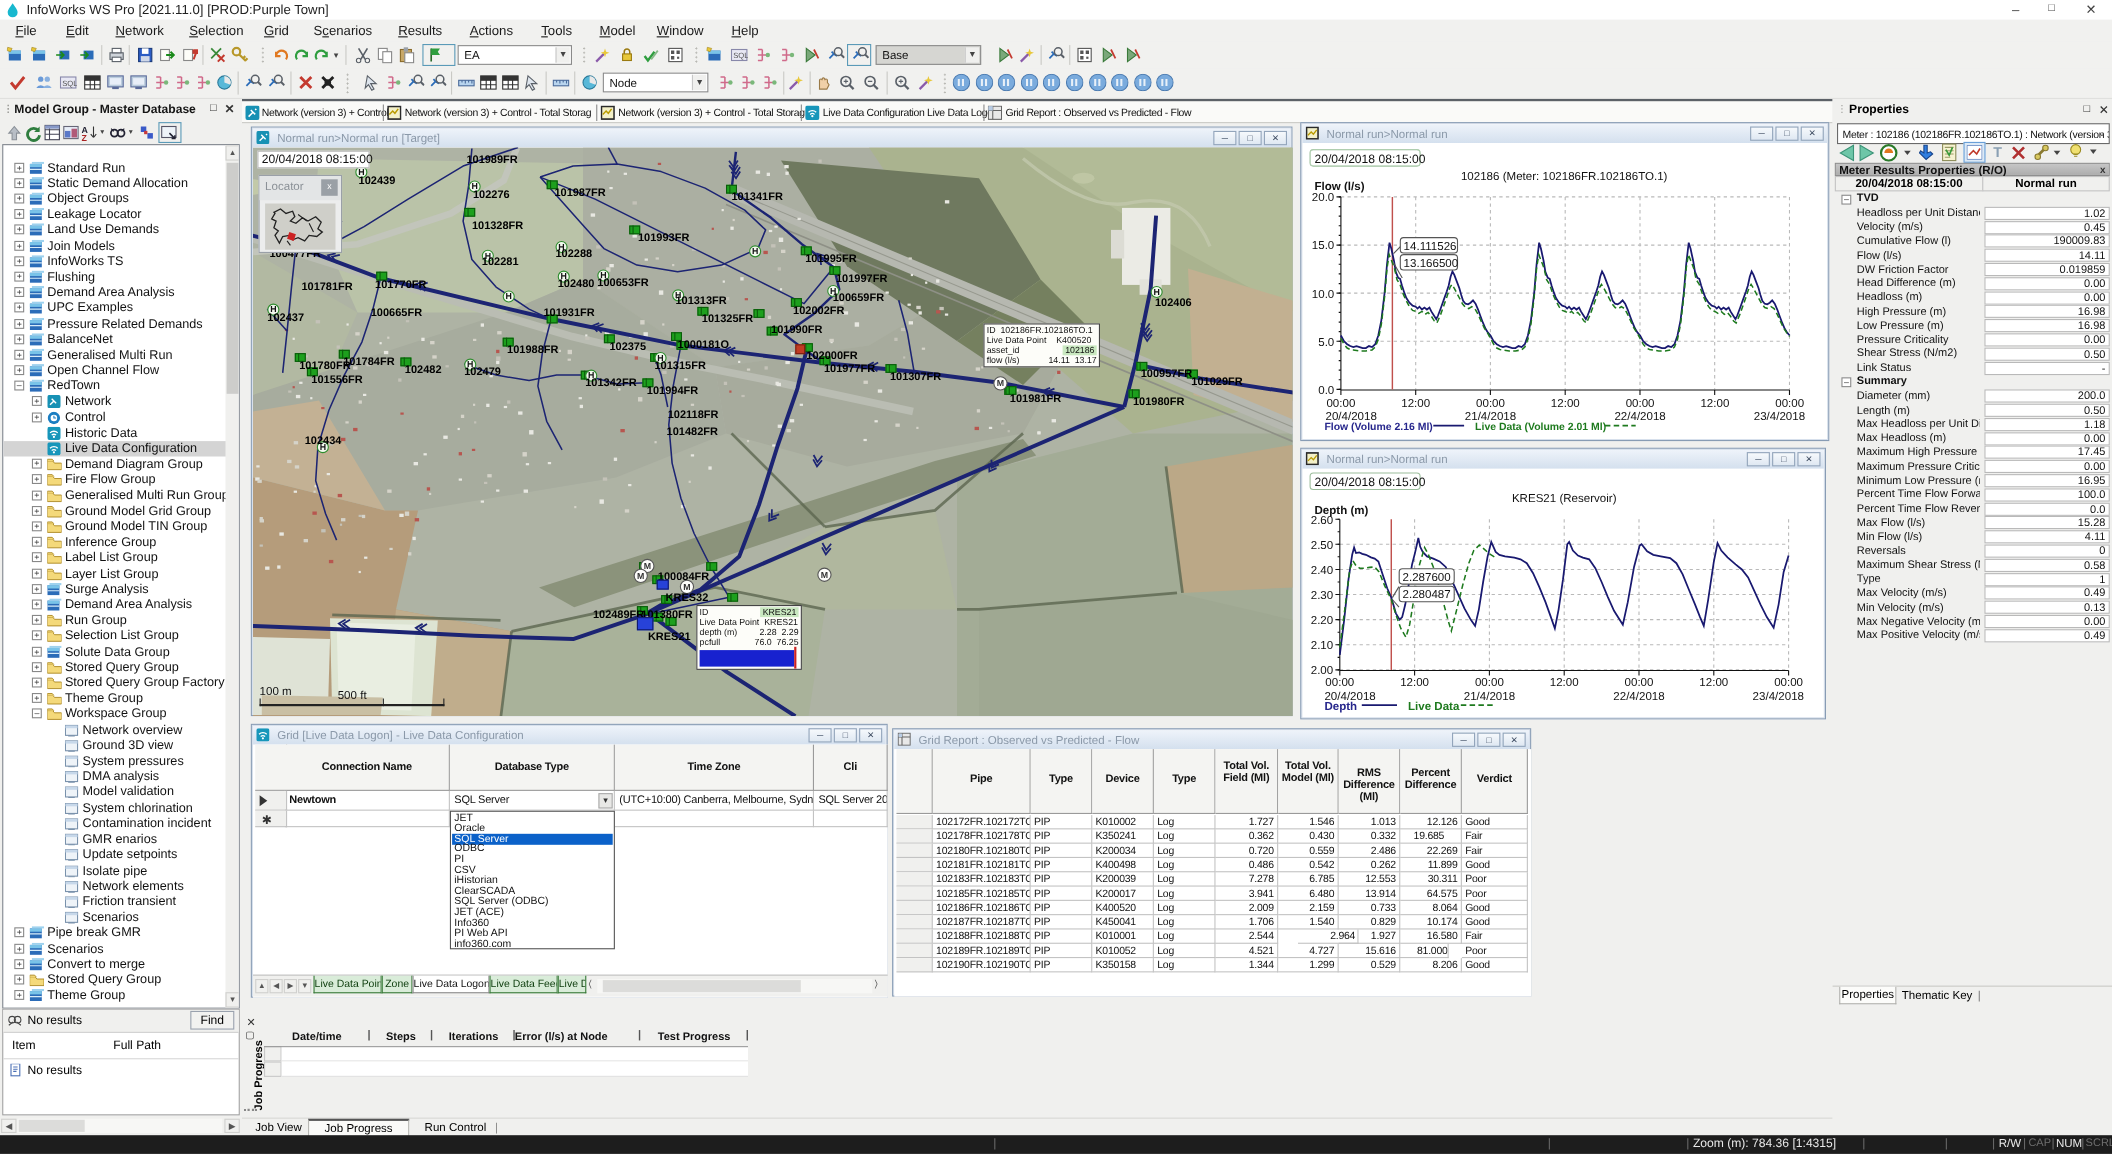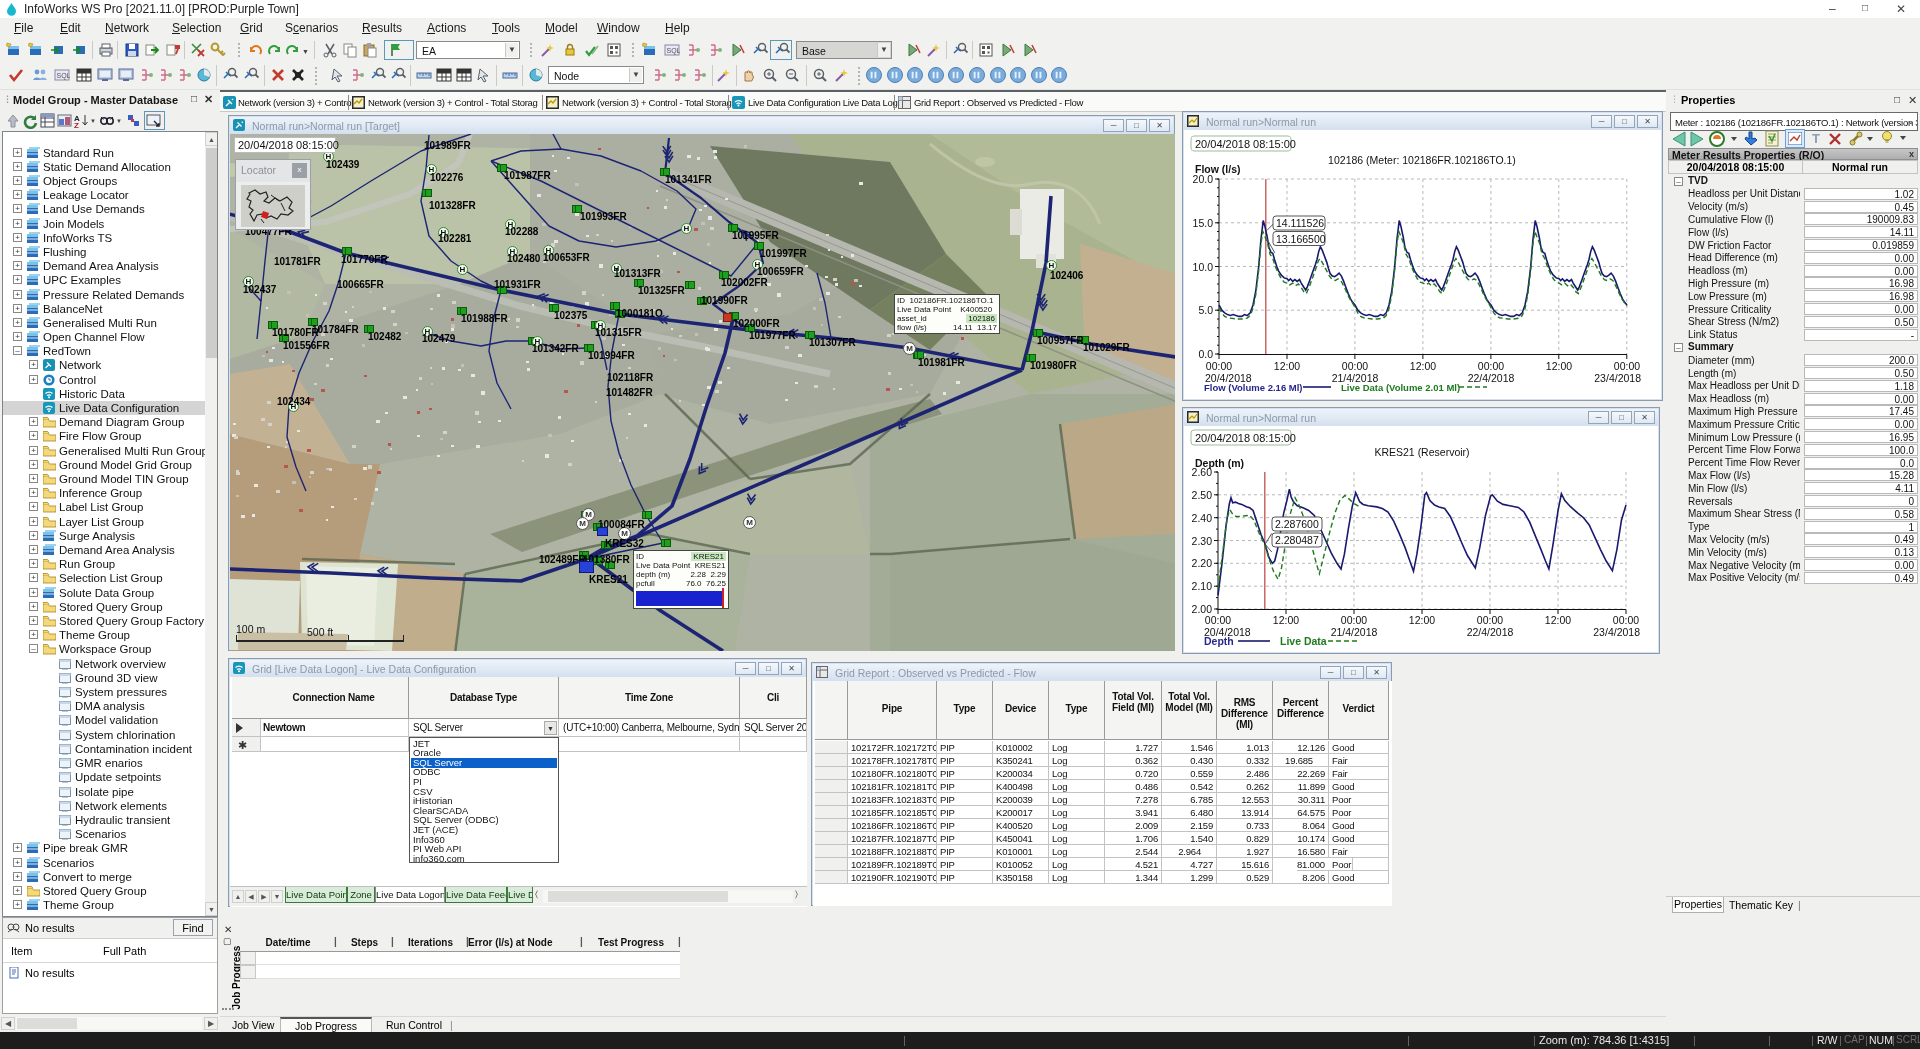--- a/index.html
+++ b/index.html
@@ -908,21 +908,21 @@
           <path d="M3 11 L9 11" stroke="#7a92ac"></path>
         </svg>
         <span class="abs" style="left:72px;top:1px">Network elements</span>
       </div>
       <div class="trow" style="top:681px;width:216px">
         <svg class="abs" style="left:56px;top:1px" width="13" height="12">
           <rect x="0.5" y="1.5" width="11" height="9" fill="#eef3f8" stroke="#7a92ac"></rect>
           <rect x="0.5" y="1.5" width="11" height="2.5" fill="#c7d8ea"></rect>
           <path d="M3 11 L9 11" stroke="#7a92ac"></path>
         </svg>
-        <span class="abs" style="left:72px;top:1px">Hydraulic transient</span>
+        <span class="abs" style="left:72px;top:1px">Friction transient</span>
       </div>
       <div class="trow" style="top:695px;width:216px">
         <svg class="abs" style="left:56px;top:1px" width="13" height="12">
           <rect x="0.5" y="1.5" width="11" height="9" fill="#eef3f8" stroke="#7a92ac"></rect>
           <rect x="0.5" y="1.5" width="11" height="2.5" fill="#c7d8ea"></rect>
           <path d="M3 11 L9 11" stroke="#7a92ac"></path>
         </svg>
         <span class="abs" style="left:72px;top:1px">Scenarios</span>
       </div>
       <div class="trow" style="top:709px;width:216px">
@@ -1891,33 +1891,33 @@
         <div class="cell" style="left:349px;top:151px;width:55px;height:13px;text-align:right;padding-right:3px;line-height:13px;font-size:9.5px">1.540</div>
         <div class="cell" style="left:404px;top:151px;width:56px;height:13px;text-align:right;padding-right:3px;line-height:13px;font-size:9.5px">0.829</div>
         <div class="cell" style="left:460px;top:151px;width:56px;height:13px;text-align:right;padding-right:3px;line-height:13px;font-size:9.5px">10.174</div>
         <div class="cell" style="left:516px;top:151px;width:60px;height:13px;text-align:left;padding-left:3px;line-height:13px;font-size:9.5px">Good</div>
         <div class="cell" style="left:2px;top:164px;width:33px;height:13px;background:#f0f0ee"></div>
         <div class="cell" style="left:35px;top:164px;width:89px;height:13px;text-align:left;padding-left:3px;line-height:13px;font-size:9.5px">102188FR.102188TO.1</div>
         <div class="cell" style="left:124px;top:164px;width:56px;height:13px;text-align:left;padding-left:3px;line-height:13px;font-size:9.5px">PIP</div>
         <div class="cell" style="left:180px;top:164px;width:56px;height:13px;text-align:left;padding-left:3px;line-height:13px;font-size:9.5px">K010001</div>
         <div class="cell" style="left:236px;top:164px;width:56px;height:13px;text-align:left;padding-left:3px;line-height:13px;font-size:9.5px">Log</div>
         <div class="cell" style="left:292px;top:164px;width:57px;height:13px;text-align:right;padding-right:3px;line-height:13px;font-size:9.5px">2.544</div>
-        <div class="cell" style="left:349px;top:164px;width:55px;height:13px;text-align:right;padding-right:15px;line-height:13px;font-size:9.5px">2.964</div>
+        <div class="cell" style="left:367px;top:164px;width:55px;height:13px;text-align:right;padding-right:2px;line-height:13px;font-size:9.5px">2.964</div>
         <div class="cell" style="left:404px;top:164px;width:56px;height:13px;text-align:right;padding-right:3px;line-height:13px;font-size:9.5px">1.927</div>
         <div class="cell" style="left:460px;top:164px;width:56px;height:13px;text-align:right;padding-right:3px;line-height:13px;font-size:9.5px">16.580</div>
         <div class="cell" style="left:516px;top:164px;width:60px;height:13px;text-align:left;padding-left:3px;line-height:13px;font-size:9.5px">Fair</div>
         <div class="cell" style="left:2px;top:177px;width:33px;height:13px;background:#f0f0ee"></div>
         <div class="cell" style="left:35px;top:177px;width:89px;height:13px;text-align:left;padding-left:3px;line-height:13px;font-size:9.5px">102189FR.102189TO.1</div>
         <div class="cell" style="left:124px;top:177px;width:56px;height:13px;text-align:left;padding-left:3px;line-height:13px;font-size:9.5px">PIP</div>
         <div class="cell" style="left:180px;top:177px;width:56px;height:13px;text-align:left;padding-left:3px;line-height:13px;font-size:9.5px">K010052</div>
         <div class="cell" style="left:236px;top:177px;width:56px;height:13px;text-align:left;padding-left:3px;line-height:13px;font-size:9.5px">Log</div>
         <div class="cell" style="left:292px;top:177px;width:57px;height:13px;text-align:right;padding-right:3px;line-height:13px;font-size:9.5px">4.521</div>
         <div class="cell" style="left:349px;top:177px;width:55px;height:13px;text-align:right;padding-right:3px;line-height:13px;font-size:9.5px">4.727</div>
         <div class="cell" style="left:404px;top:177px;width:56px;height:13px;text-align:right;padding-right:3px;line-height:13px;font-size:9.5px">15.616</div>
-        <div class="cell" style="left:484px;top:177px;width:56px;height:13px;padding-right:18px;line-height:13px;font-size:9.5px">81.000</div>
+        <div class="cell" style="left:448px;top:177px;width:56px;height:13px;text-align:right;padding-right:0;line-height:13px;font-size:9.5px">81.000</div>
         <div class="cell" style="left:516px;top:177px;width:60px;height:13px;text-align:left;padding-left:3px;line-height:13px;font-size:9.5px">Poor</div>
         <div class="cell" style="left:2px;top:190px;width:33px;height:13px;background:#f0f0ee"></div>
         <div class="cell" style="left:35px;top:190px;width:89px;height:13px;text-align:left;padding-left:3px;line-height:13px;font-size:9.5px">102190FR.102190TO.1</div>
         <div class="cell" style="left:124px;top:190px;width:56px;height:13px;text-align:left;padding-left:3px;line-height:13px;font-size:9.5px">PIP</div>
         <div class="cell" style="left:180px;top:190px;width:56px;height:13px;text-align:left;padding-left:3px;line-height:13px;font-size:9.5px">K350158</div>
         <div class="cell" style="left:236px;top:190px;width:56px;height:13px;text-align:left;padding-left:3px;line-height:13px;font-size:9.5px">Log</div>
         <div class="cell" style="left:292px;top:190px;width:57px;height:13px;text-align:right;padding-right:3px;line-height:13px;font-size:9.5px">1.344</div>
         <div class="cell" style="left:349px;top:190px;width:55px;height:13px;text-align:right;padding-right:3px;line-height:13px;font-size:9.5px">1.299</div>
         <div class="cell" style="left:404px;top:190px;width:56px;height:13px;text-align:right;padding-right:3px;line-height:13px;font-size:9.5px">0.529</div>
         <div class="cell" style="left:460px;top:190px;width:56px;height:13px;text-align:right;padding-right:3px;line-height:13px;font-size:9.5px">8.206</div>

